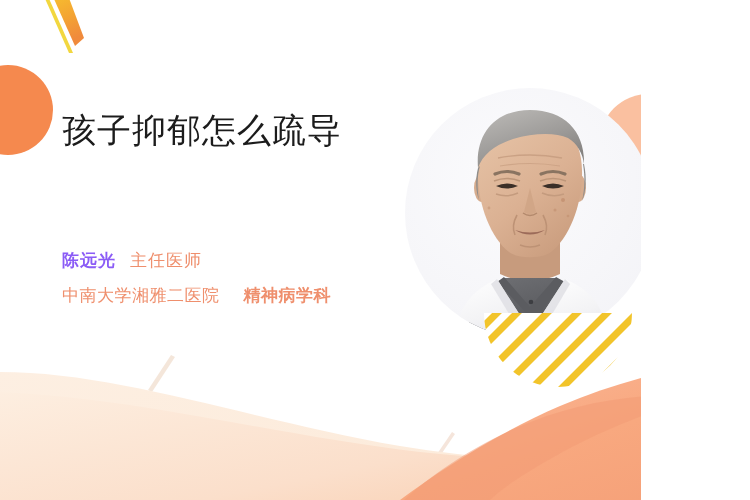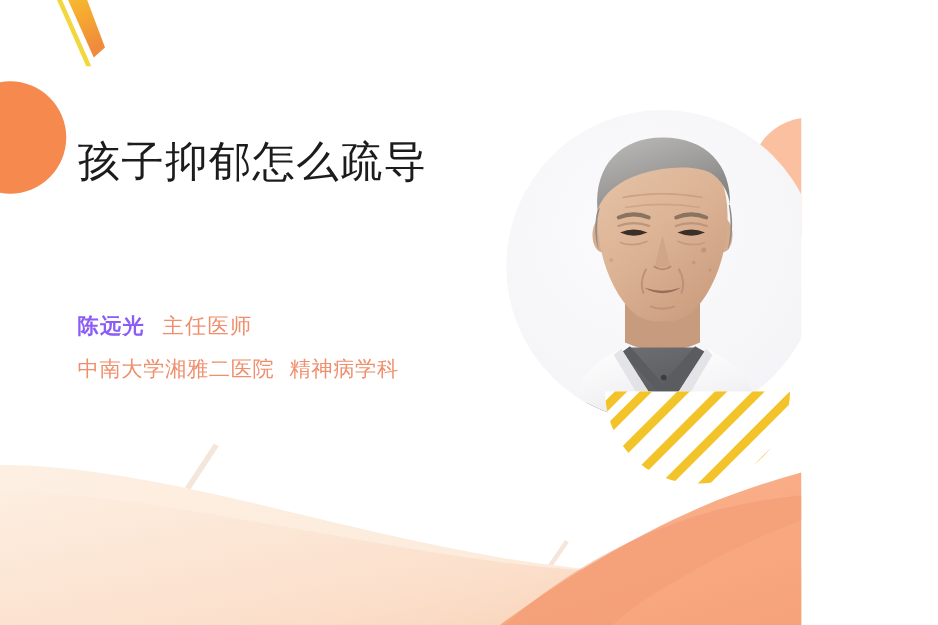--- a/index.html
+++ b/index.html
@@ -60,21 +60,21 @@
     letter-spacing: 1px;
   }
   .doctor-line2 {
     margin-top: 9px;
     font-size: 17px;
     line-height: 26px;
     color: #ef8f6d;
     letter-spacing: 0.5px;
     white-space: nowrap;
   }
-  .doc-dept { margin-left: 12px; }
+  .doc-dept { margin-left: 24px; font-weight: bold; }
 
   
   .portrait-wrap {
     position: absolute;
     left: 405px;
     top: 88px;
     width: 250px;
     height: 250px;
     z-index: 30;
   }

